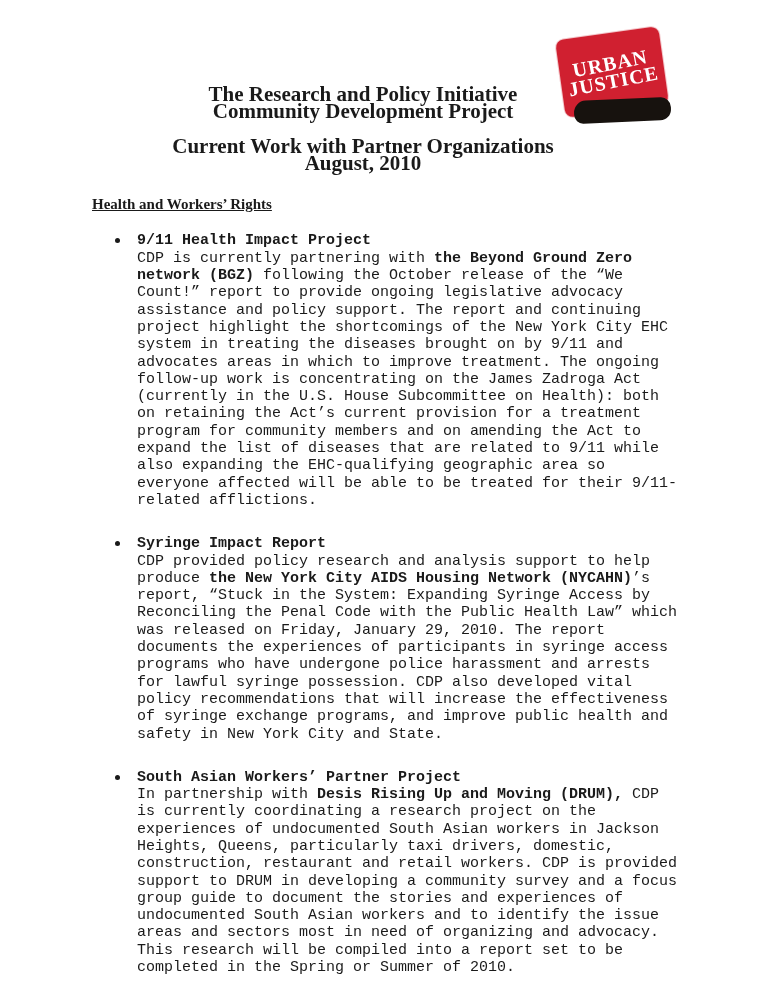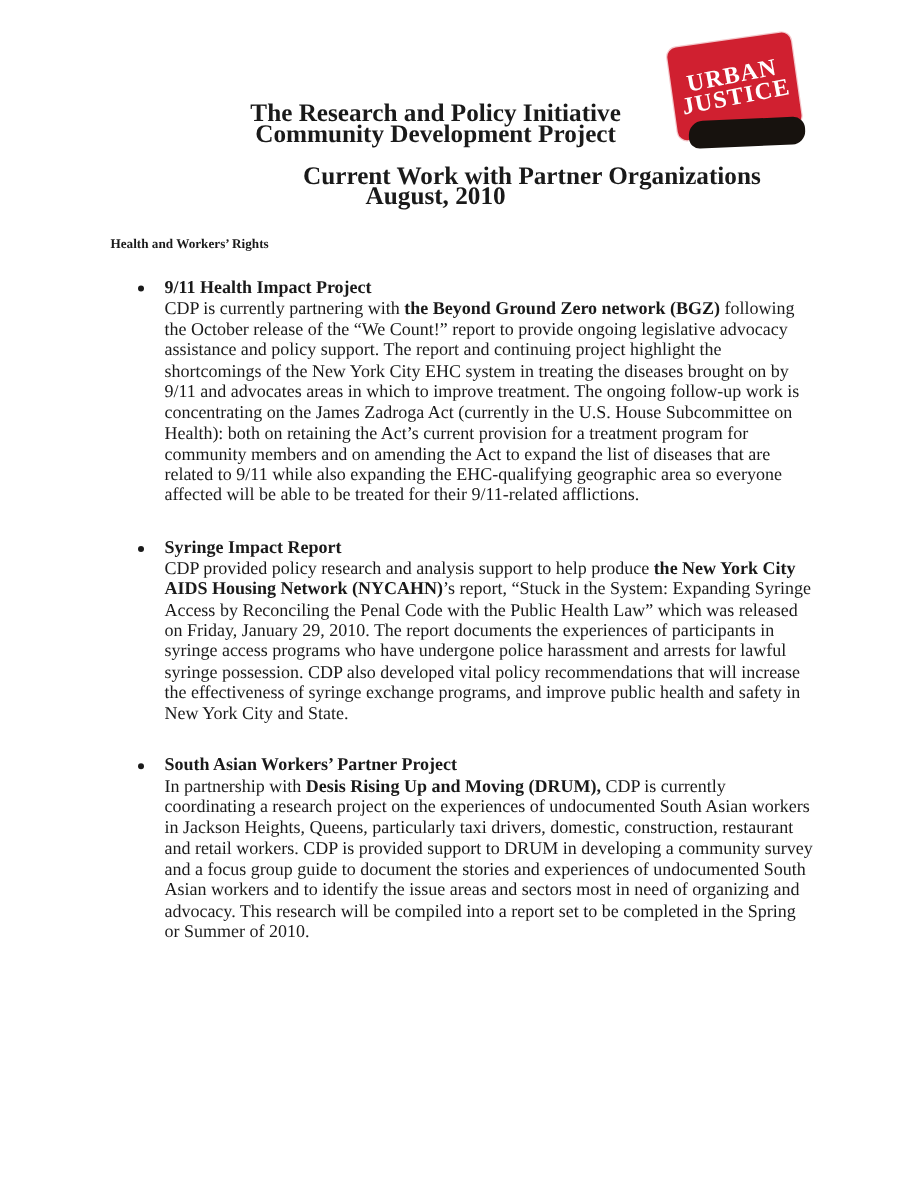--- a/index.html
+++ b/index.html
@@ -53,42 +53,44 @@
   }
 
   
   .title-block {
     margin: 86px 134px 0 92px; 
     text-align: center;
     font-weight: bold;
     font-size: 21px;
     line-height: 17.3px;
   }
-  .title-gap { margin-top: 17px; text-align: right; }
+  .title-gap { margin-top: 17px; }
 
   .section-heading {
     margin: 24px 92px 0 92px;
     font-weight: bold;
-    font-size: 11px;
+    font-size: 15px;
     line-height: 17.3px;
+    text-decoration: underline;
   }
 
   
   ul.bullets {
     list-style: none;
     margin: 19px 0 0 92px;
     padding: 0;
     width: 586px;
     font-size: 15px;
     line-height: 17.3px;
   }
   ul.bullets li {
     position: relative;
     padding-left: 45px;
     margin-bottom: 26px;
+    font-family: Liberation Mono, monospace;
   }
   ul.bullets li .dot {
     position: absolute;
     left: 23px; top: 6px;
     width: 5px; height: 5px;
     border-radius: 50%;
     background: #1a1a1a;
   }
   .bullet-heading { font-weight: bold; }
   .bullet-body b { font-weight: bold; }

